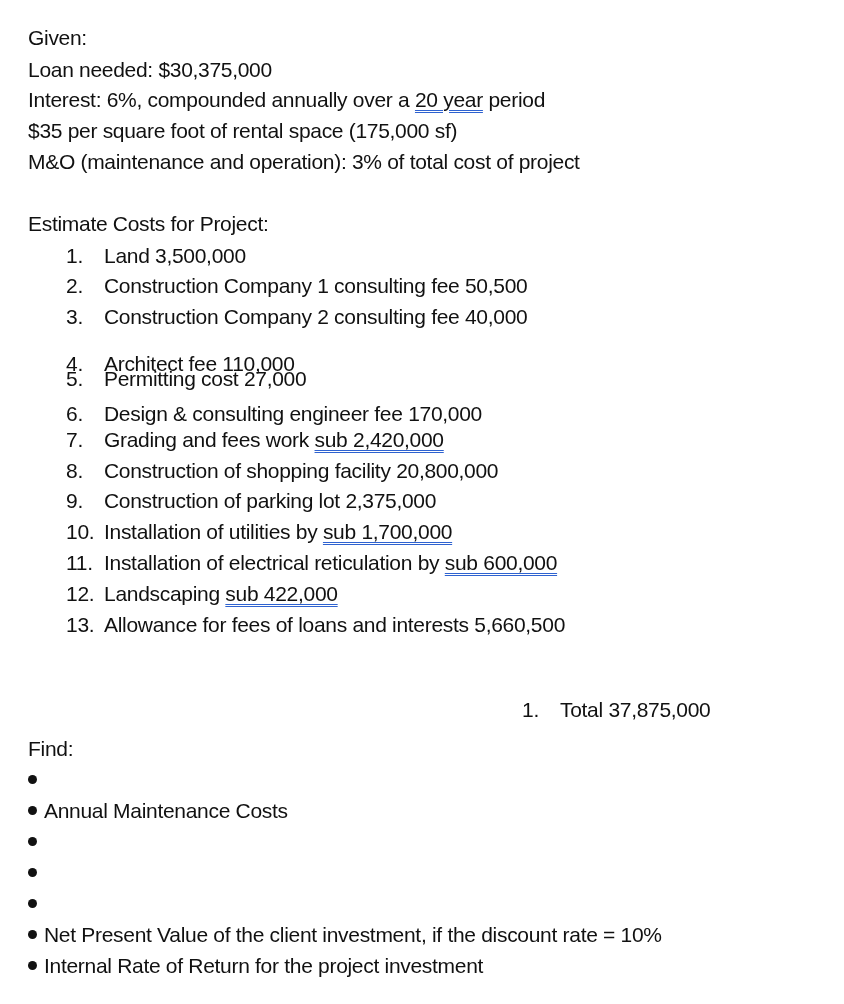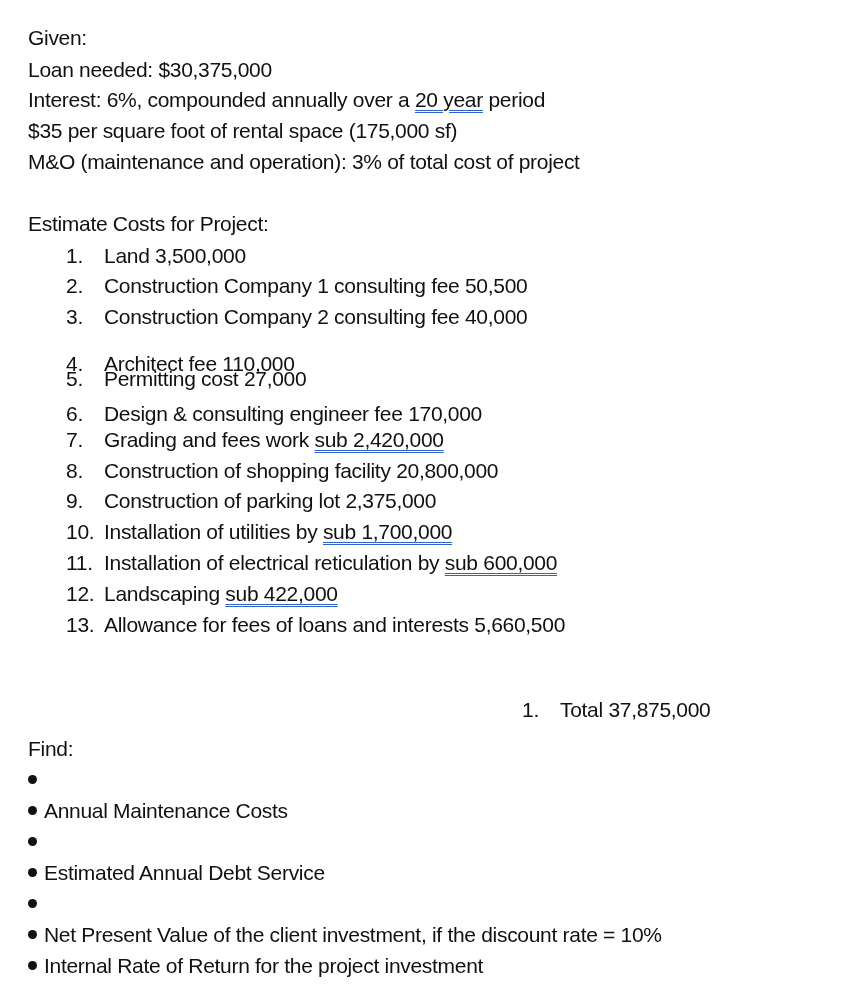--- a/index.html
+++ b/index.html
@@ -49,18 +49,18 @@
     <div class="ol-item" style="top:611px"><span class="ol-num">13.</span><span>Allowance for fees of loans and interests 5,660,500</span></div>
   </div>
 
   <div class="total"><span class="ol-num">1.</span><span>Total 37,875,000</span></div>
 
   <div class="line" style="top:735px">Find:</div>
   <div>
     <div class="bullet" style="top:766px"><span class="dot"></span></div>
     <div class="bullet" style="top:797px"><span class="dot"></span><span>Annual Maintenance Costs</span></div>
     <div class="bullet" style="top:828px"><span class="dot"></span></div>
-    <div class="bullet" style="top:859px"><span class="dot"></span><span>Estimated Annual Debt Service</span></div>
+    <div class="bullet" style="top:859px"><span class="dot"></span></div>
     <div class="bullet" style="top:890px"><span class="dot"></span></div>
     <div class="bullet" style="top:921px"><span class="dot"></span><span>Net Present Value of the client investment, if the discount rate = 10%</span></div>
     <div class="bullet" style="top:952px"><span class="dot"></span><span>Internal Rate of Return for the project investment</span></div>
   </div>
 </div>
 
 </body></html>

